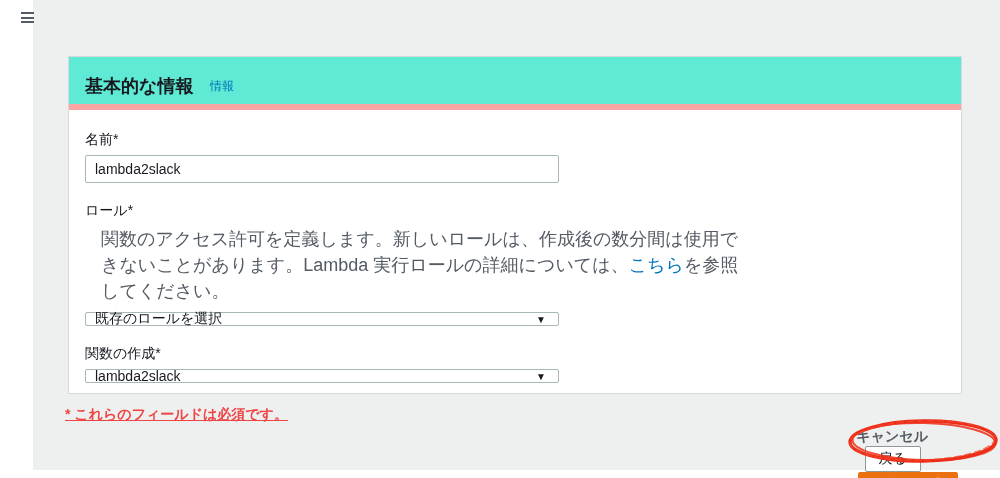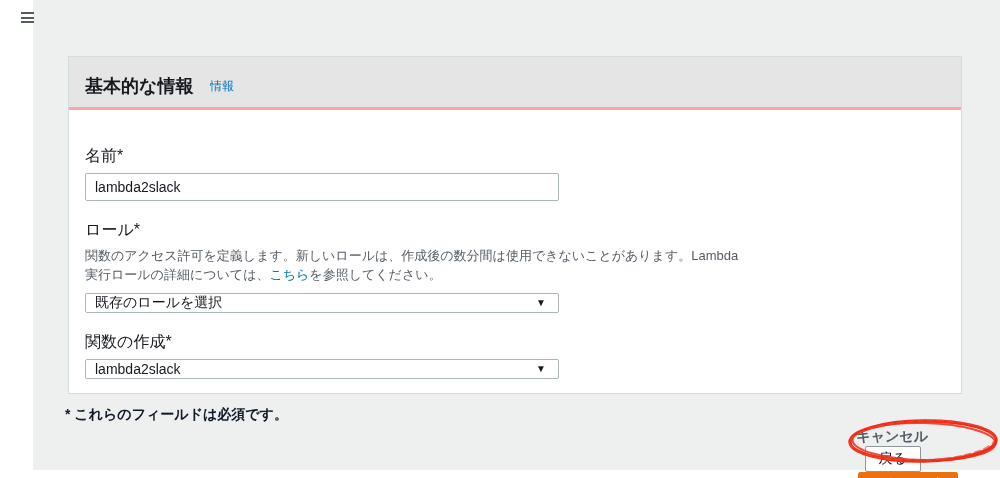--- a/index.html
+++ b/index.html
@@ -33,56 +33,56 @@
   .breadcrumb a { color: #1a6ba0; text-decoration: none; cursor: pointer; }
   .breadcrumb .sep { color: #aab7b8; margin: 0 9px; font-size: 13px; }
   .breadcrumb .current { color: #879196; }
 
   
   .card {
     position: absolute; left: 68px; top: 56px; width: 894px; height: 338px;
     background: #ffffff; border: 1px solid #d5dbdb;
   }
   .card-header {
-    height: 53px; background: #e5e5e5; border-bottom: 3px solid #fca5a5;
+    height: 53px; background: #5eead4; border-bottom: 6px solid #fca5a5;
     padding: 17px 20px 0 16px;
   }
   .card-title { display: inline-block; font-size: 18px; font-weight: bold; color: #16191f; }
   .info-link { display: inline-block; margin-left: 12px; font-size: 12px; color: #0073bb; text-decoration: none; vertical-align: 2px; cursor: pointer; }
 
   .card-body { padding: 21px 20px 0 16px; }
 
   .field { margin-bottom: 19px; }
-  .field-label { font-size: 16px; color: #16191f; margin-bottom: 6px; margin-top: 15px; }
+  .field-label { font-size: 14px; color: #16191f; margin-bottom: 6px; }
   .field-desc {
-    font-size: 13px; line-height: 1.45; color: #545b64;
-    max-width: 655px; margin-bottom: 8px;
+    font-size: 18px; line-height: 1.45; color: #545b64;
+    max-width: 655px; margin-bottom: 8px; margin-left: 16px;
   }
   .field-desc a { color: #0073bb; text-decoration: none; cursor: pointer; }
 
   .text-input {
     width: 474px; height: 28px;
     border: 1px solid #aab7b8; border-radius: 2px;
     padding: 0 9px; font-size: 14px; color: #16191f; background: #ffffff;
     font-family: "Liberation Sans", "DejaVu Sans", sans-serif;
     outline: none; display: block;
   }
   .select-box {
-    width: 474px; height: 20px;
+    width: 474px; height: 14px;
     border: 1px solid #aab7b8; border-radius: 2px;
     background: #ffffff; font-size: 14px; color: #16191f;
     display: flex; align-items: center; justify-content: space-between;
     padding: 0 12px 0 9px; cursor: pointer;
   }
   .select-box .arrow { font-size: 10px; color: #16191f; }
 
   
   .required-note {
     position: absolute; left: 65px; top: 406px;
-    font-size: 14px; font-weight: bold; color: #0f172a;
+    font-size: 14px; font-weight: bold; color: #ef4444; text-decoration: underline;
   }
   .actions { position: absolute; right: 40px; top: 428px; display: flex; align-items: center; flex-direction: column; }
   .cancel-link {
     font-size: 14px; font-weight: bold; color: #545b64;
     margin-right: 32px; cursor: pointer; text-decoration: none;
   }
   .btn {
     display: inline-flex; align-items: center; justify-content: center;
     height: 26px; font-size: 14px; font-weight: normal;
     border-radius: 2px; cursor: pointer;

